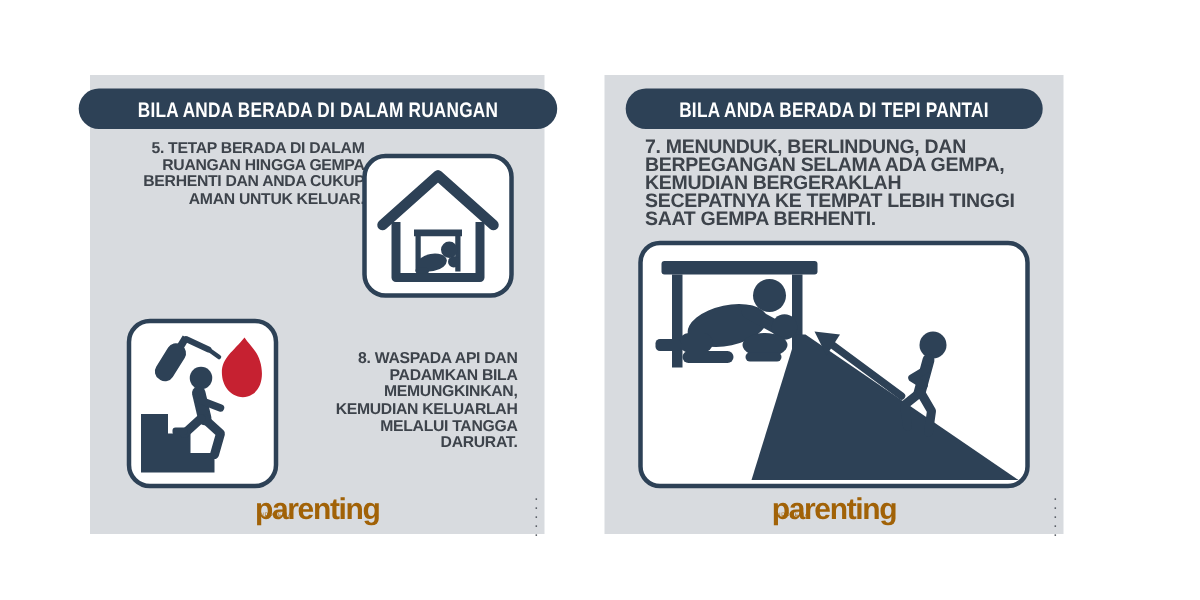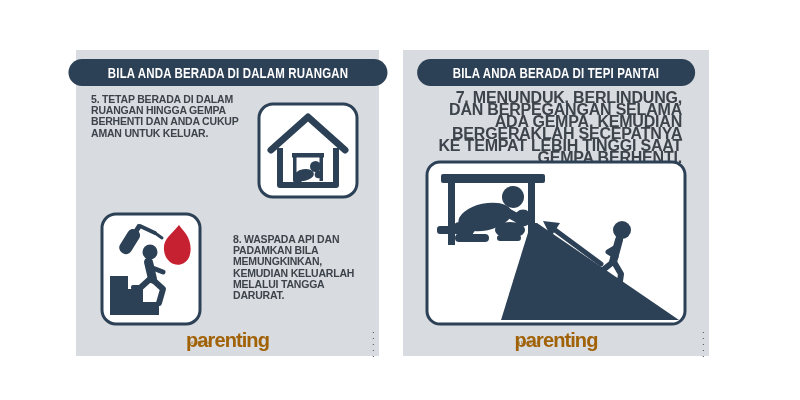--- a/index.html
+++ b/index.html
@@ -9,21 +9,21 @@
     font-family:"Liberation Sans", sans-serif;
     position:relative;
     overflow:hidden;
   }
   .panel{
     position:absolute;
     top:50px;
     width:303px;height:306px;
     background:#d8dbdf;
   }
-  .panel.left{left:76px;}
+  .panel.left{left:60px;text-align:right;}
   .panel.right{left:403px;width:306px;}
 
   .pill{
     position:absolute;
     top:9px;left:50%;
     transform:translateX(-50%);
     background:#2d4156;
     color:#ffffff;
     border-radius:14px;
     height:27px;
@@ -50,22 +50,22 @@
   .txt .n{font-weight:400;display:block;}
 
   .p5{position:absolute;left:15px;top:44px;width:168px;}
   .p6{position:absolute;left:157px;top:184px;width:128px;}
   .p6 .b{font-weight:700;}
 
   .p7{
     position:absolute;top:42px;left:50%;
     transform:translateX(-50%);
     width:252px;
-    text-align:right;
-    font-size:16px;line-height:12px;
+    text-align:left;
+    font-size:13px;line-height:12px;
   }
 
   .icon-box{position:absolute;}
   .house-box{left:181px;top:52px;width:102px;height:97px;}
   .fire-box{left:24px;top:162px;width:102px;height:114px;}
   .illus-box{left:22px;top:110px;width:262px;height:166px;}
   .icon-box svg{display:block;width:100%;height:100%;}
 
   .logo{
     position:absolute;

